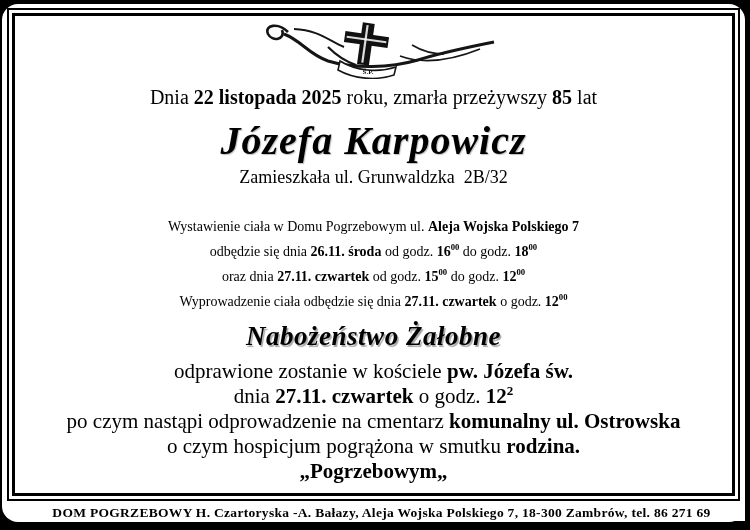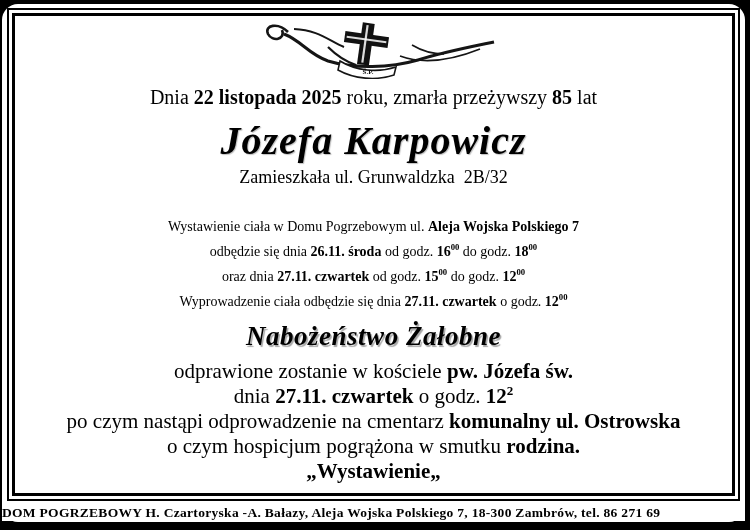--- a/index.html
+++ b/index.html
@@ -39,21 +39,22 @@
   }
   .address { font-size:18px; margin-top:3px; white-space:pre; }
   .body-block { font-size:14px; line-height:25px; margin-top:26px; }
   .service-heading {
     font-size:27px; font-weight:bold; font-style:italic;
     margin-top:7px; margin-bottom:7px; letter-spacing:0.5px;
     text-shadow:1.5px 1.5px 1px rgba(0,0,0,0.35);
   }
   .service-block { font-size:21px; line-height:25px; }
   .footer {
-    position:absolute; left:0; right:0; bottom:1px;
+    position:absolute; left:16px; right:0; bottom:1px;
+    text-align:center;
     font-size:13.5px; font-weight:bold;
     letter-spacing:0.3px;
     background:#fff;
   }
 </style>
 </head>
 <body>
 
 <div class="card">
 
@@ -96,21 +97,21 @@
           <div><span>Wyprowadzenie ciała odbędzie się dnia </span><span class="b">27.11. czwartek</span><span> o godz. </span><span class="b">12</span><sup class="b">00</sup></div>
         </div>
 
       <div class="service-heading">Nabożeństwo Żałobne</div>
 
       <div class="service-block">
           <div><span>odprawione zostanie w kościele </span><span class="b">pw. Józefa św.</span></div>
           <div><span>dnia </span><span class="b">27.11. czwartek</span><span> o godz. </span><span class="b">12</span><sup class="b">2</sup></div>
           <div><span>po czym nastąpi odprowadzenie na cmentarz </span><span class="b">komunalny ul. Ostrowska</span></div>
           <div><span>o czym hospicjum pogrążona w smutku </span><span class="b">rodzina.</span></div>
-          <div><span class="b">„Wystawienie„</span></div>
+          <div><span class="b">„Pogrzebowym„</span></div>
         </div>
 
     </div>
   </div>
 
   <div class="footer">DOM POGRZEBOWY H. Czartoryska -A. Bałazy, Aleja Wojska Polskiego 7, 18-300 Zambrów, tel. 86 271 69</div>
 
 </div>
 
 </body></html>

